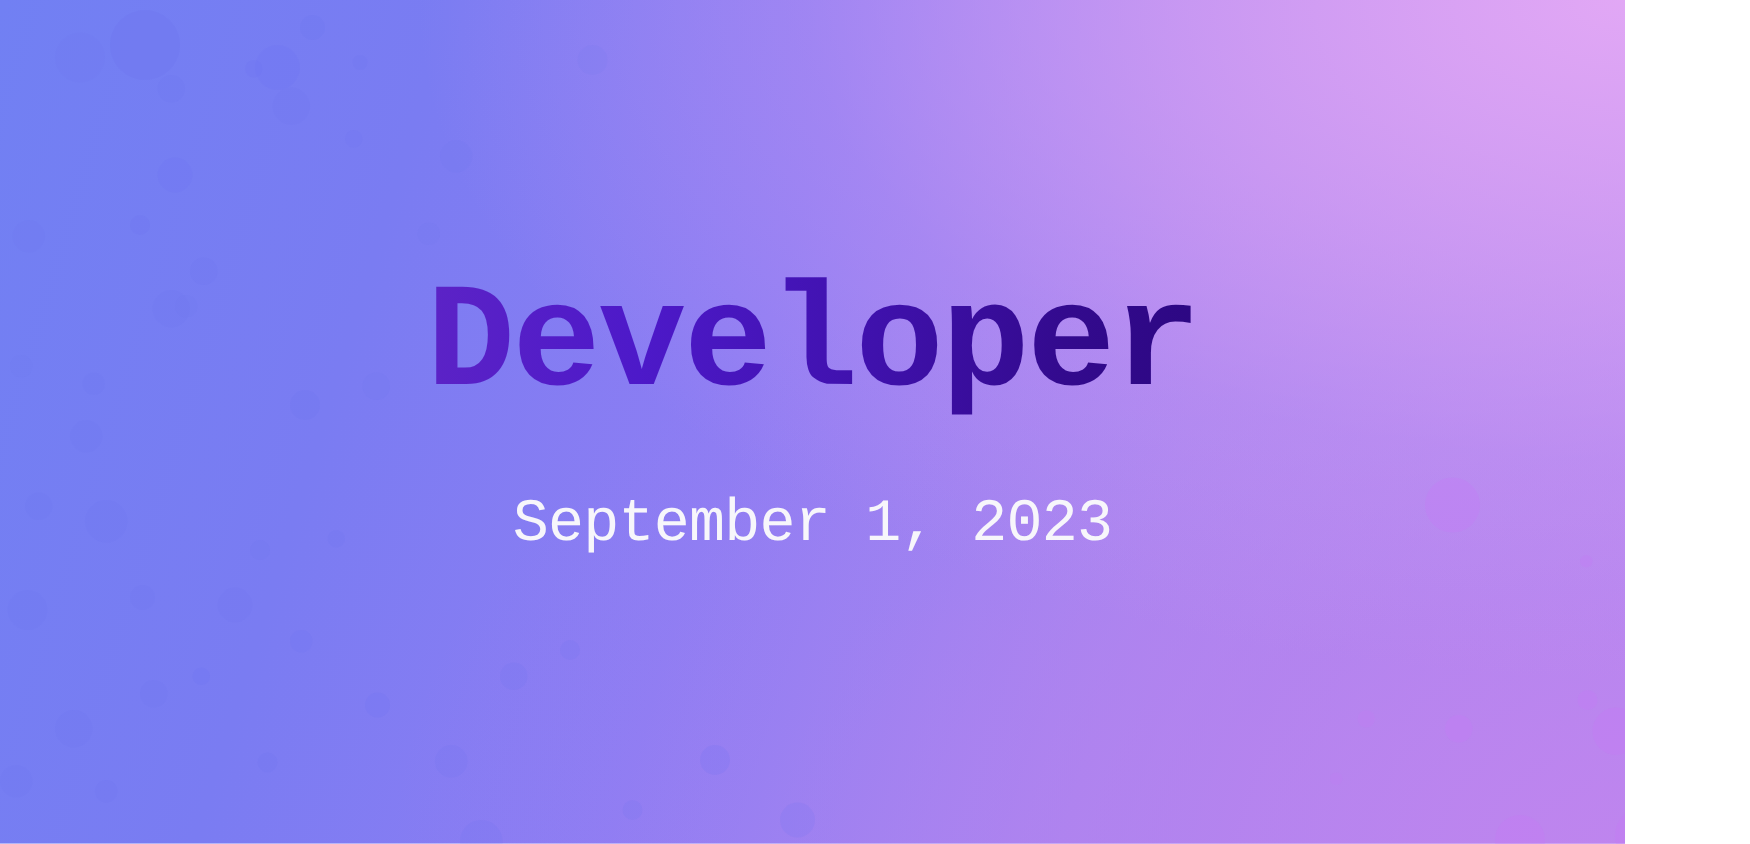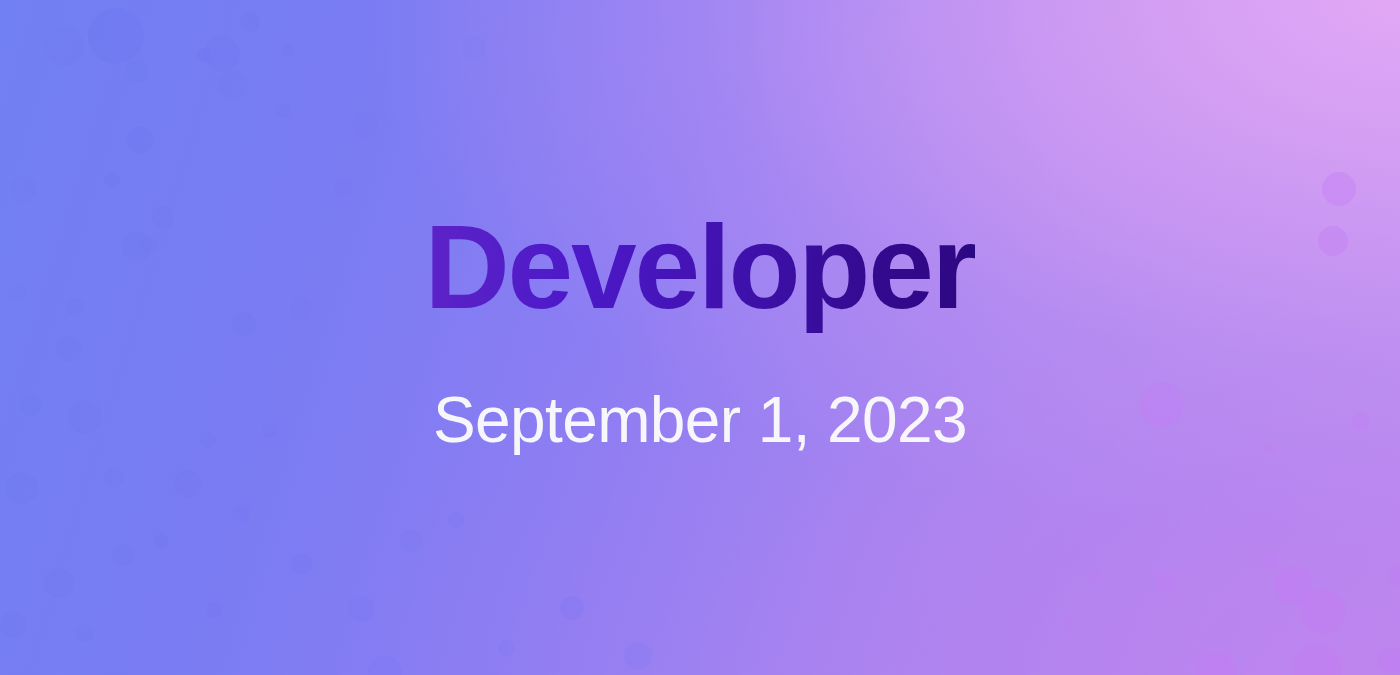--- a/index.html
+++ b/index.html
@@ -5,24 +5,24 @@
 <style>
   html, body {
     margin: 0;
     padding: 0;
     background: #ffffff;
   }
   * { box-sizing: border-box; }
 
   .banner {
     position: relative;
-    width: 1400px;
+    width: 1300px;
     height: 675px;
     overflow: hidden;
-    font-family: Liberation Sans, sans-serif;
+    font-family: Liberation Mono, monospace;
     
     background:
       radial-gradient(120% 130% at 100% 0%,   rgba(226,168,245,0.98) 0%,  rgba(214,160,243,0.72) 22%, rgba(198,150,242,0.34) 42%, rgba(170,140,240,0.0) 62%),
       radial-gradient(115% 125% at 100% 100%, rgba(190,132,238,0.96) 0%,  rgba(178,128,238,0.66) 24%, rgba(160,128,240,0.26) 46%, rgba(150,130,240,0.0) 66%),
       linear-gradient(107deg, #7180F3 0%, #7A7CF2 24%, #8E7DF3 46%, #AE87F0 70%, #C793F2 100%);
   }
 
   
   .bubble-layer {
     position: absolute;
@@ -59,21 +59,21 @@
     background-clip: text;
     color: transparent;
     -webkit-text-fill-color: transparent;
   }
   .headline .line { display: block; white-space: nowrap; }
 
   .date {
     margin: 16px;
     padding: 0;
     margin-top: 50px;
-    font-size: 64px;
+    font-size: 48px;
     font-weight: 400;
     letter-spacing: -0.6px;
     color: #F7F6FB;
   }
 </style>
 </head>
 <body>
 
 <div class="banner">
 

